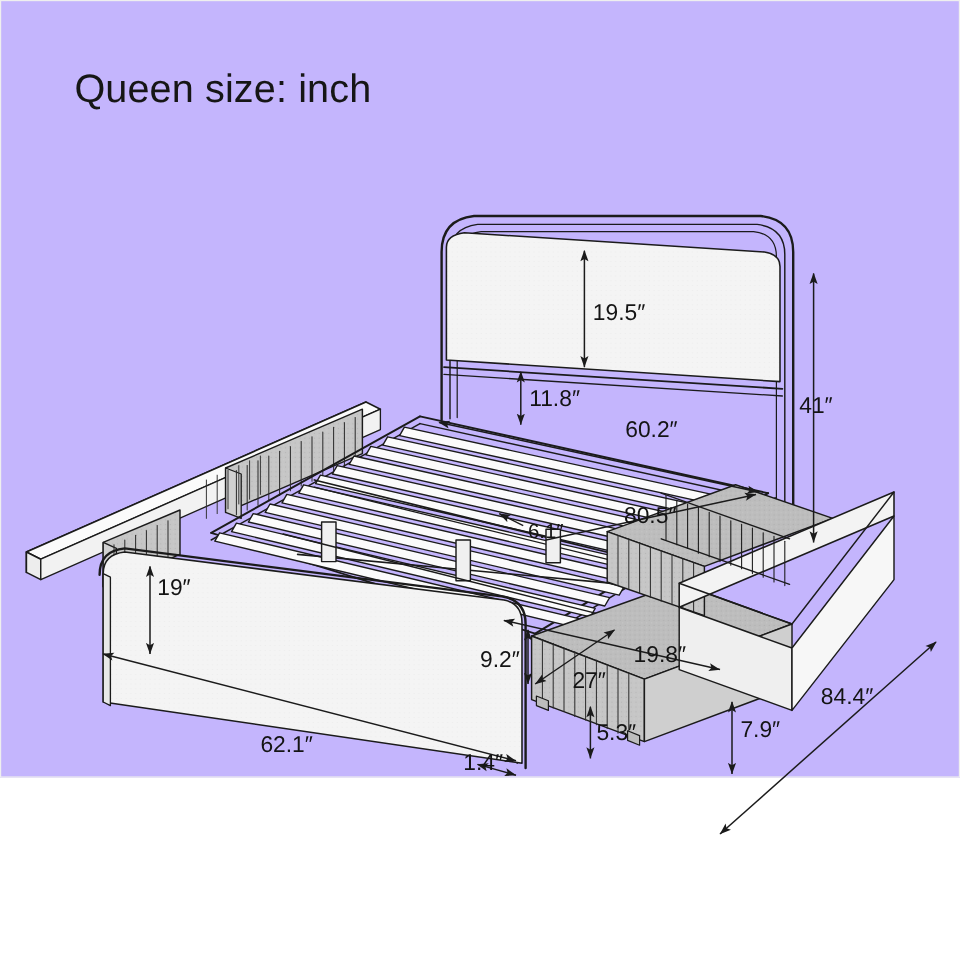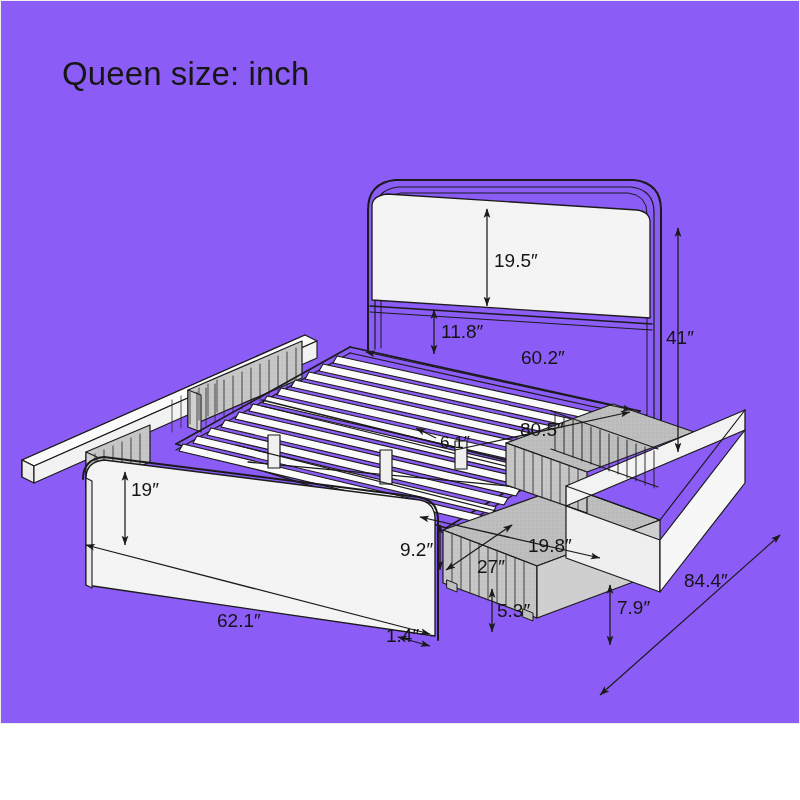--- a/index.html
+++ b/index.html
@@ -3,21 +3,21 @@
 <meta charset="utf-8">
 <title>Queen Size Bed Dimension Diagram</title>
 <style>
   html,body{margin:0;padding:0;background:#ffffff;}
   body{
     width:800px;height:800px;overflow:hidden;
     font-family:"Liberation Sans","DejaVu Sans",sans-serif;
     color:#1a1a1a;
     position:relative;
   }
-  #stage{position:absolute;inset:0;width:800px;height:724px;background:#8b5cf6;}
+  #stage{position:absolute;inset:0;width:800px;height:648px;background:#c4b5fd;}
   #frame-border{position:absolute;inset:0;border:1px solid #efefef;box-sizing:border-box;pointer-events:none;}
   #title{
     position:absolute;left:62px;top:55px;
     font-size:33px;font-weight:400;letter-spacing:.1px;
     color:#161616;white-space:nowrap;
   }
   svg#diagram{position:absolute;left:0;top:0;width:800px;height:800px;display:block;}
   .dimtext{
     font-family:"Liberation Sans","DejaVu Sans",sans-serif;
     font-size:19px;fill:#141414;

